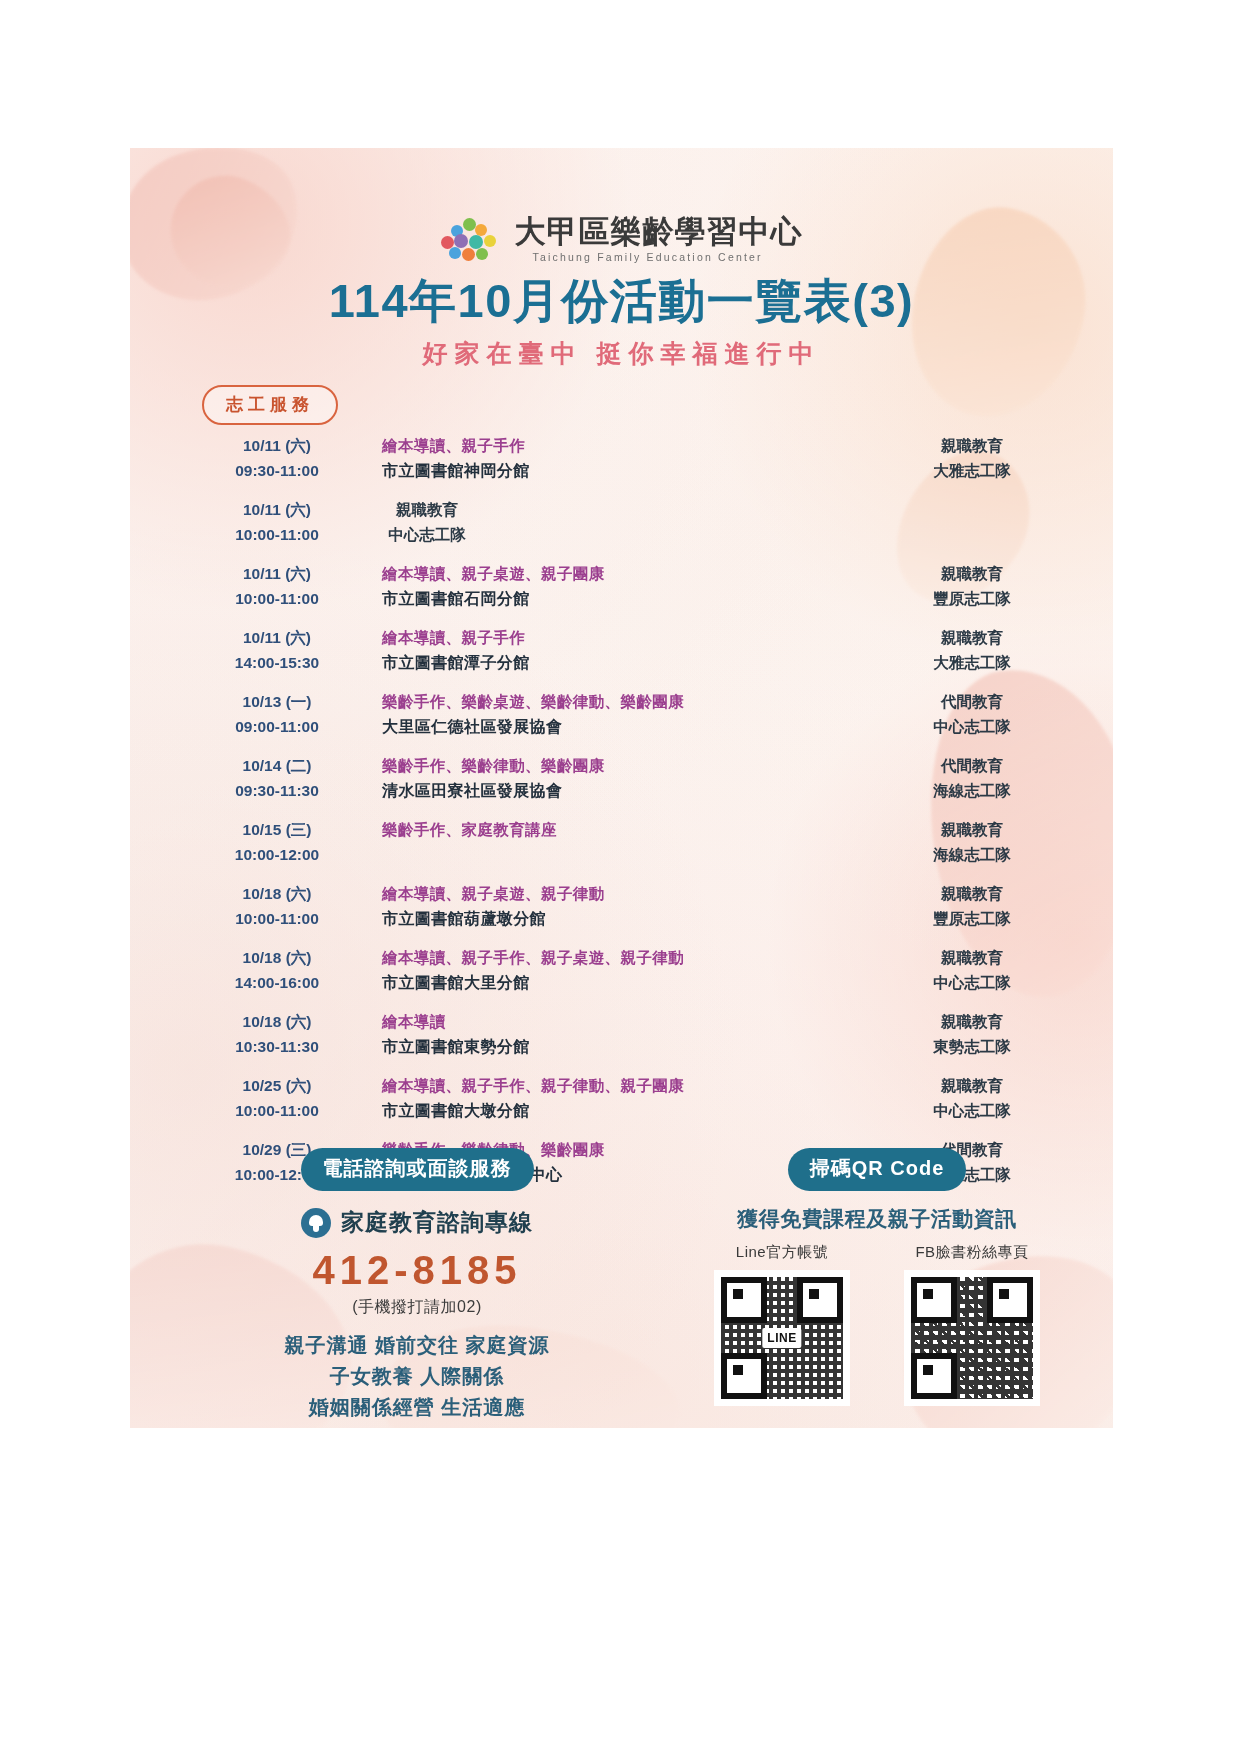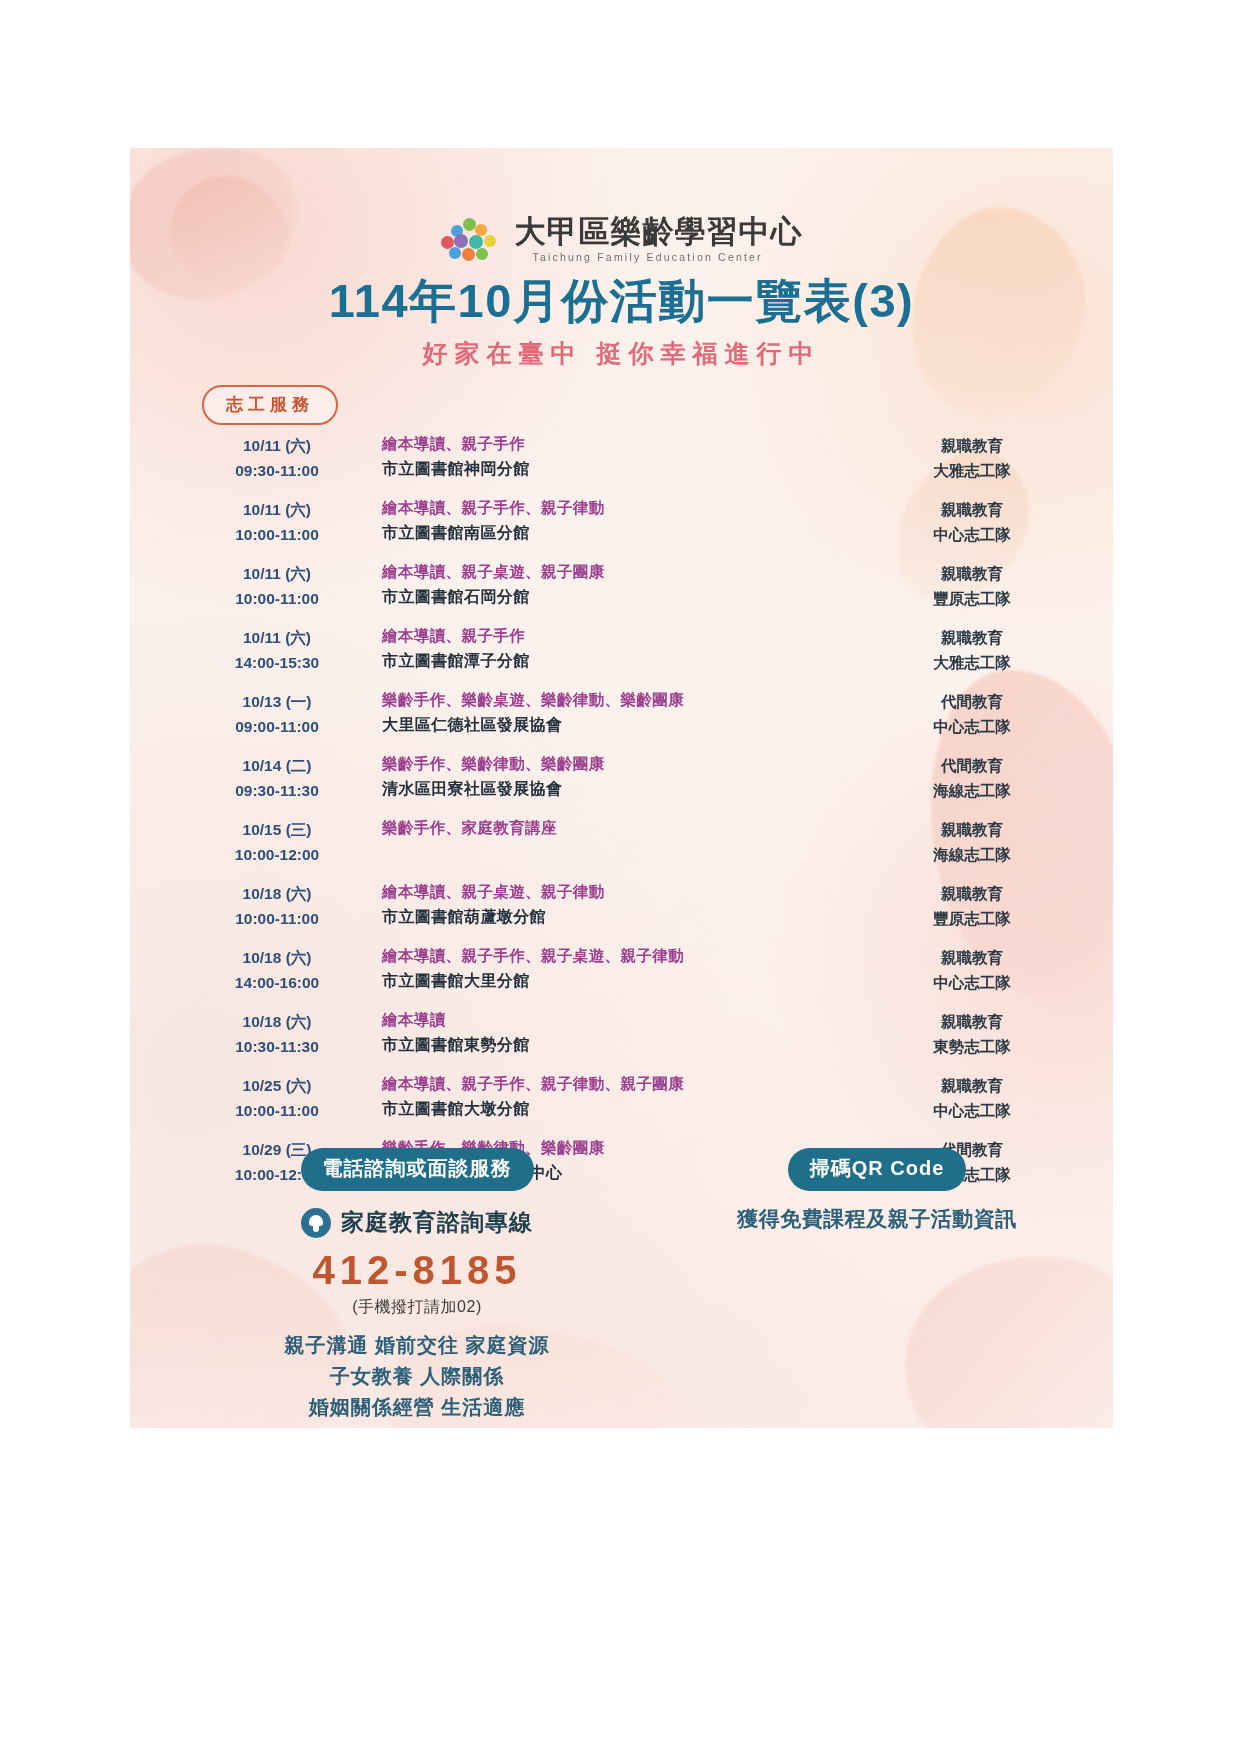--- a/index.html
+++ b/index.html
@@ -141,21 +141,20 @@
     font-weight: 700;
     line-height: 1.62;
     text-align: center;
     letter-spacing: 0px;
     padding-top: 2px;
   }
   .ev-mid {
     flex: 1 1 auto;
     padding-left: 30px;
     padding-top: 2px;
-    font-family: Liberation Mono, monospace;
   }
   .ev-topic {
     font-size: 15.5px;
     font-weight: 700;
     color: #9b3f8f;
     line-height: 1.62;
     letter-spacing: .4px;
   }
   .ev-place {
     font-size: 16px;
@@ -395,24 +394,20 @@
         <div>親職教育</div>
         <div>大雅志工隊</div>
       </div>
     </div>
 
     <div class="event-row">
       <div class="ev-when">
         <div>10/11 (六)</div>
         <div>10:00-11:00</div>
       </div>
-      <div class="ev-mid">
-        <div class="ev-topic">繪本導讀、親子手作、親子律動</div>
-        <div class="ev-place">市立圖書館南區分館</div>
-      </div>
       <div class="ev-right">
         <div>親職教育</div>
         <div>中心志工隊</div>
       </div>
     </div>
 
     <div class="event-row">
       <div class="ev-when">
         <div>10/11 (六)</div>
         <div>10:00-11:00</div>
@@ -580,16 +575,40 @@
         <div>親子溝通 婚前交往 家庭資源</div>
         <div>子女教養 人際關係</div>
         <div>婚姻關係經營  生活適應</div>
       </div>
     </div>
 
     <div class="foot-right">
       <div class="pill-head">掃碼QR Code</div>
       <div class="qr-sub">獲得免費課程及親子活動資訊</div>
 
+      <div class="qr-pair">
+
+        <div class="qr-block">
+          <div class="qr-caption">Line官方帳號</div>
+          <div class="qr-img">
+            <div class="qr-noise"></div>
+            <span class="finder tl"></span>
+            <span class="finder tr"></span>
+            <span class="finder bl"></span>
+            <span class="qr-center-label">LINE</span>
+          </div>
+        </div>
+
+        <div class="qr-block">
+          <div class="qr-caption">FB臉書粉絲專頁</div>
+          <div class="qr-img">
+            <div class="qr-noise alt"></div>
+            <span class="finder tl"></span>
+            <span class="finder tr"></span>
+            <span class="finder bl"></span>
+          </div>
+        </div>
+
+      </div>
     </div>
 
   </div>
 </div>
 
 </body></html>

